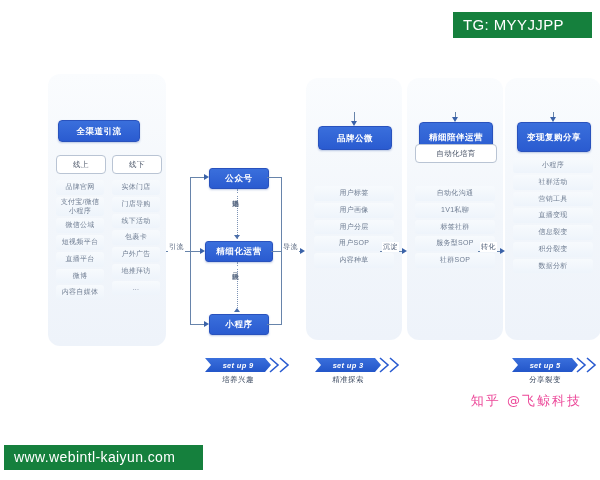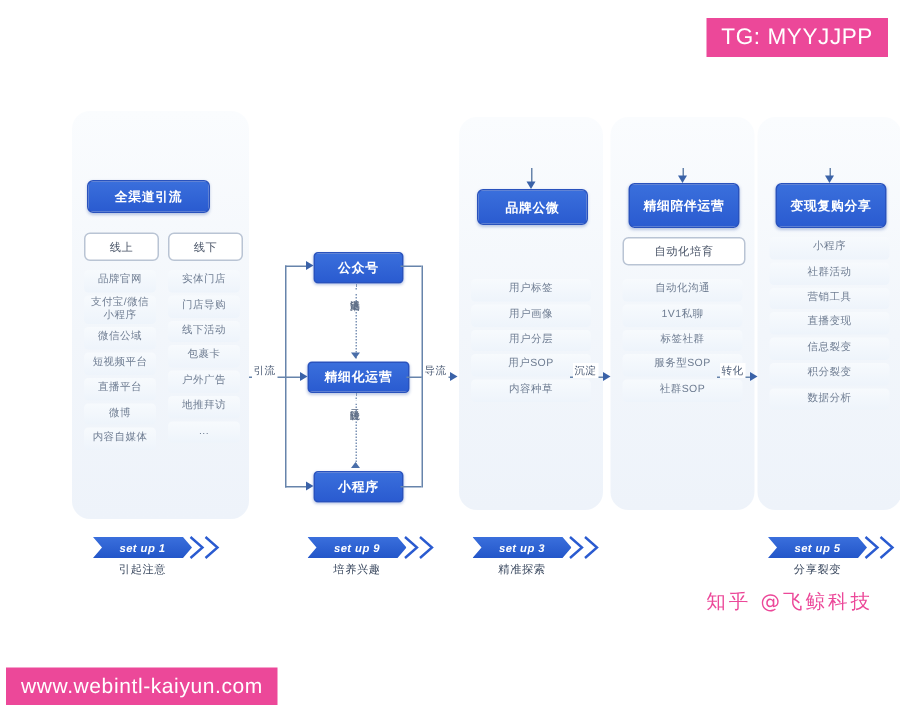--- a/index.html
+++ b/index.html
@@ -18,25 +18,25 @@
   #canvas {
     position: absolute;
     left: 0; top: 0;
     width: 600px;
     height: 480px;
   }
 
   
   .wm-chip {
     position: absolute;
-    background: #ec4899;
+    background: #15803d;
     color: #ffffff;
     font-size: 15px;
     letter-spacing: 0.4px;
-    padding: 4px 10px 5px 10px;
+    padding: 4px 28px 5px 10px;
     white-space: nowrap;
     font-family: "Liberation Sans", sans-serif;
   }
   #tg-chip { right: 8px; top: 12px; }
   #url-chip { left: 4px; bottom: 10px; font-size: 14px; }
 
   
   #diagram {
     position: absolute;
     left: 0; top: 58px;
@@ -88,21 +88,21 @@
     font-size: 7.5px;
     color: #4a5568;
     display: flex;
     align-items: center;
     justify-content: center;
     letter-spacing: .4px;
   }
   #sub1a { left: 56px; top: 97px; width: 48px; height: 17px; }
   #sub1b { left: 112px; top: 97px; width: 48px; height: 17px; }
   #sub3  { left: 314px; top: 102px; width: 80px; height: 17px; }
-  #sub4  { left: 415px; top: 100px; width: 80px; height: 17px; }
+  #sub4  { left: 415px; top: 86px; width: 80px; height: 17px; }
 
   
   .items {
     position: absolute;
     display: flex;
     flex-direction: column;
   }
   .item {
     font-size: 7px;
     color: #6f7d92;
@@ -365,30 +365,20 @@
     <div class="arrow-r" style="left:500px; top:189.5px;"></div>
     <div class="flowlabel" style="left:480px; top:184px;">转化</div>
 
     <div class="ln v" style="left:354px; top:54px; height:10px;"></div>
     <div class="arrow-d" style="left:350.5px; top:63px;"></div>
     <div class="ln v" style="left:455px; top:54px; height:6px;"></div>
     <div class="arrow-d" style="left:451.5px; top:59px;"></div>
     <div class="ln v" style="left:553px; top:54px; height:6px;"></div>
     <div class="arrow-d" style="left:549.5px; top:59px;"></div>
 
-    <div class="step" id="step1">
-      <div class="banner">set up 1</div>
-      <div class="chev" style="left:64px;">
-        <svg width="30" height="16" viewBox="0 0 30 16">
-          <path d="M1 1 L9 8 L1 15" fill="none" stroke="#2a5bd0" stroke-width="1.6"></path>
-          <path d="M11 1 L19 8 L11 15" fill="none" stroke="#2a5bd0" stroke-width="1.6"></path>
-        </svg>
-      </div>
-      <div class="caption">引起注意</div>
-    </div>
 
     <div class="step" id="step2">
       <div class="banner">set up 9</div>
       <div class="chev" style="left:64px;">
         <svg width="30" height="16" viewBox="0 0 30 16">
           <path d="M1 1 L9 8 L1 15" fill="none" stroke="#2a5bd0" stroke-width="1.6"></path>
           <path d="M11 1 L19 8 L11 15" fill="none" stroke="#2a5bd0" stroke-width="1.6"></path>
         </svg>
       </div>
       <div class="caption">培养兴趣</div>

